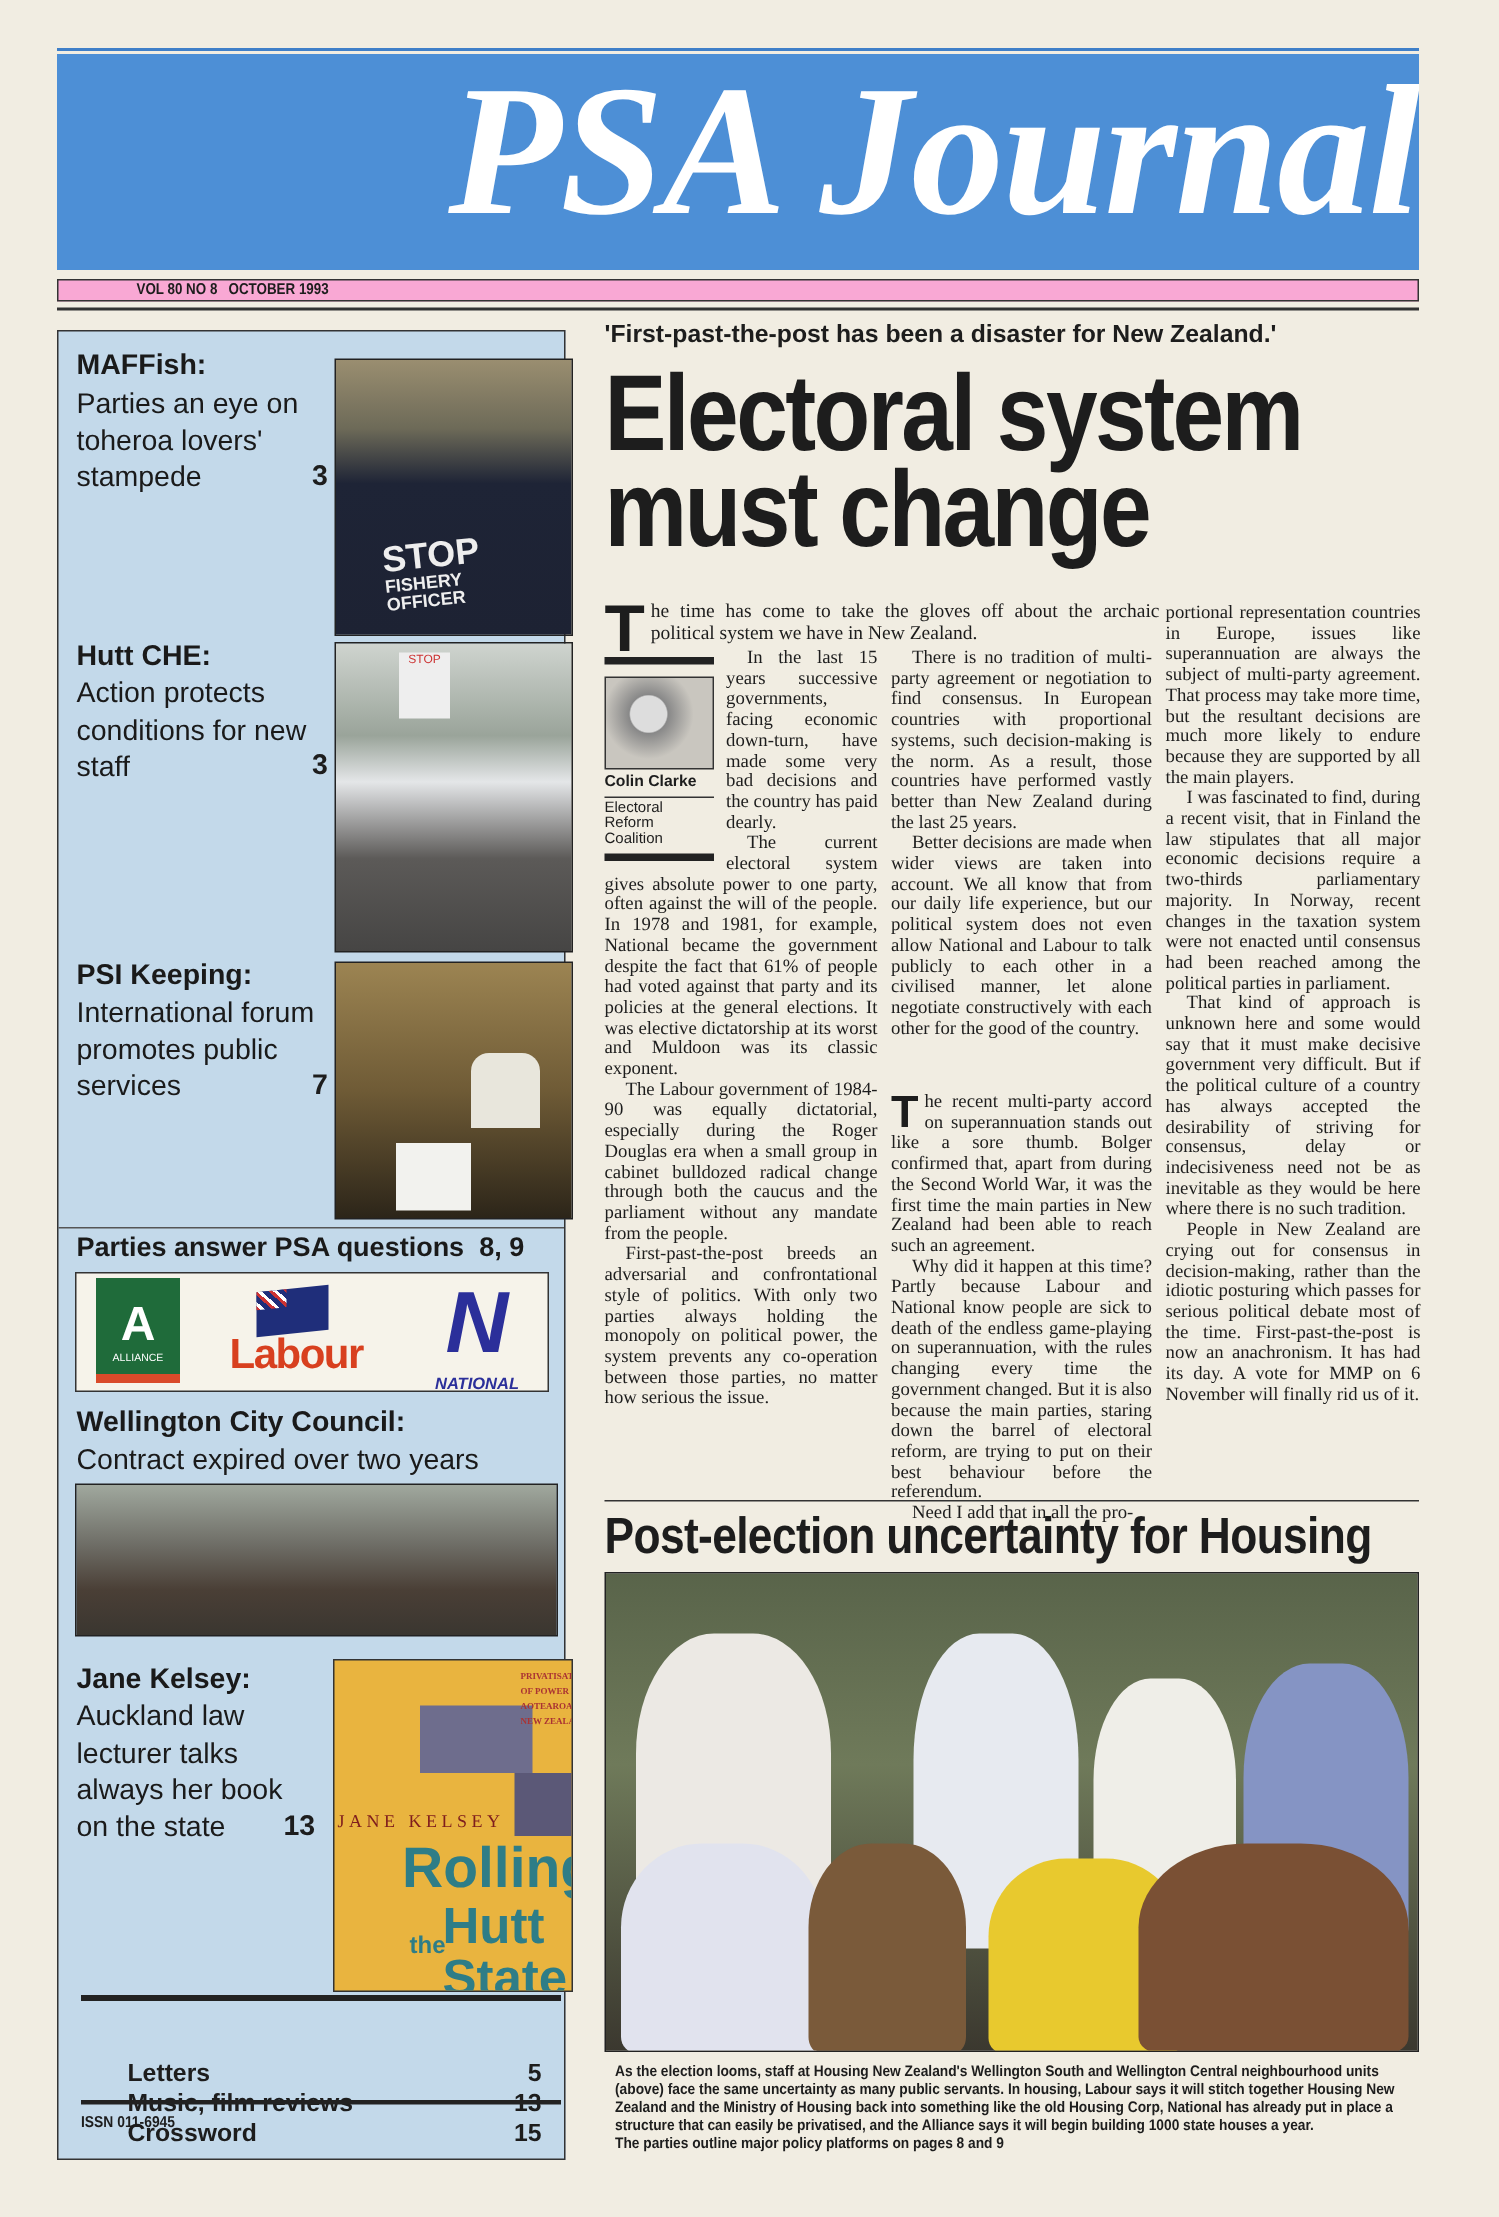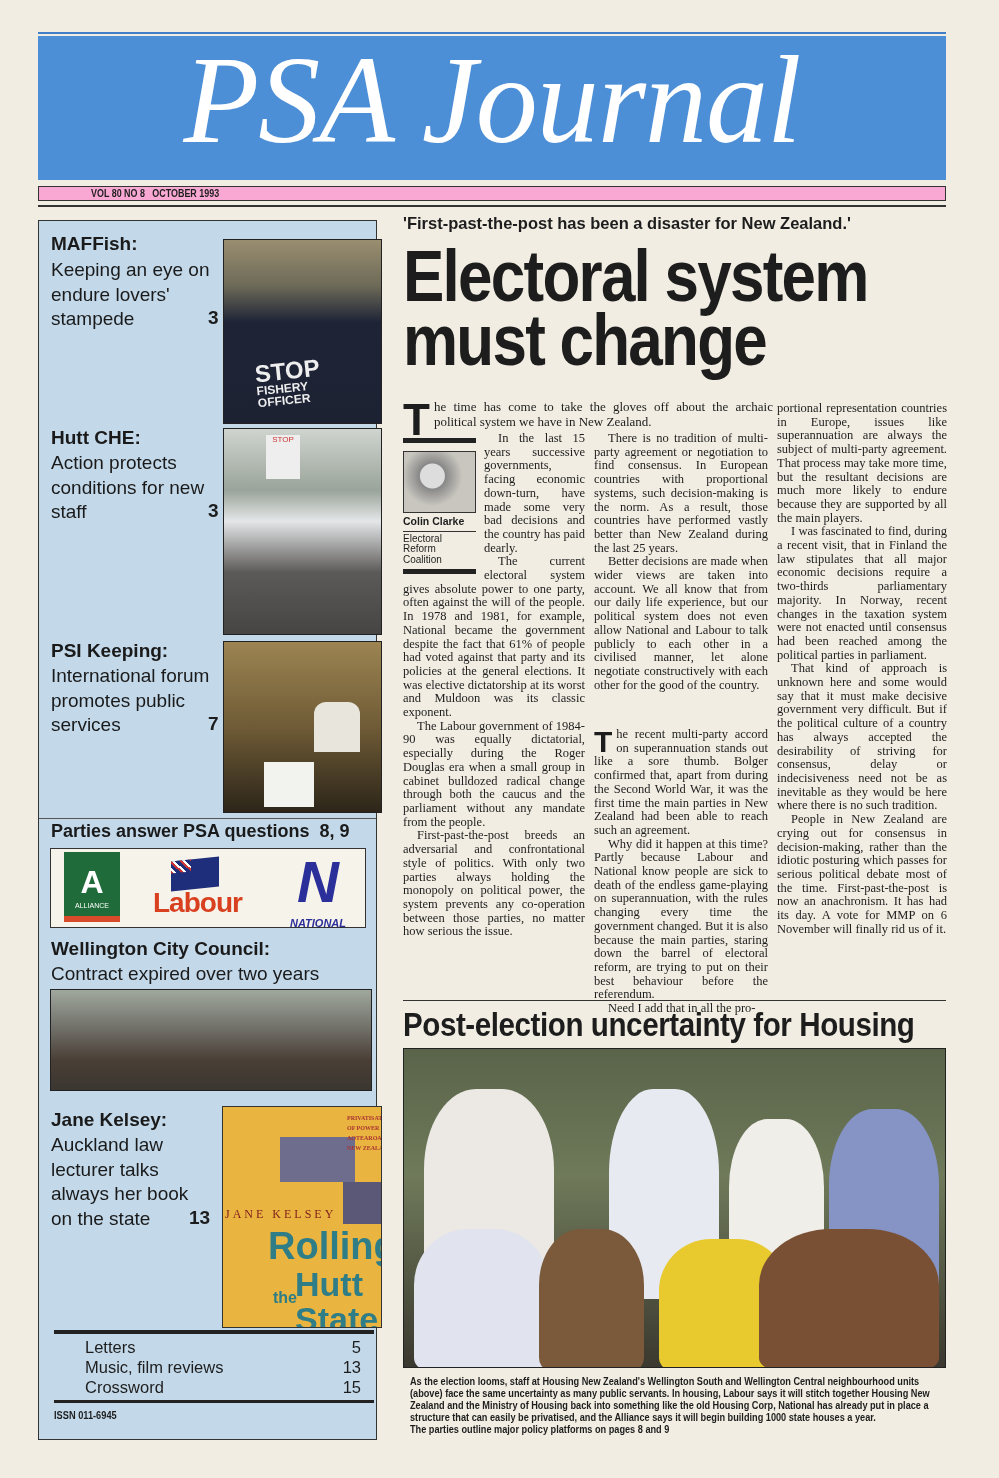--- a/index.html
+++ b/index.html
@@ -1,21 +1,21 @@
 <!DOCTYPE html>
 <html><head>
 <meta charset="utf-8">
 <style>
   html,body{margin:0;padding:0;}
   body{width:999px;height:1478px;background:#f1ede2;position:relative;overflow:hidden;font-family:"Liberation Serif",serif;color:#1d1d1d;}
   .abs{position:absolute;}
   
   .mast-line{left:38px;top:32px;width:908px;height:2px;background:#3f7fc8;}
   .masthead{left:38px;top:36px;width:908px;height:144px;background:#4d8fd6;overflow:hidden;}
-  .masthead .title{position:absolute;left:0;right:0;top:-6px;text-align:center;font-family:"Liberation Serif",serif;font-style:italic;font-weight:normal;font-size:124px;color:#fff;letter-spacing:-1px;}
+  .masthead .title{position:absolute;left:0;right:0;top:-6px;text-align:right;font-family:"Liberation Serif",serif;font-style:italic;font-weight:bold;font-size:124px;color:#fff;letter-spacing:-1px;}
   .volbar{left:38px;top:186px;width:908px;height:15px;background:#f9a8d4;border:1px solid #333;box-sizing:border-box;}
   .volbar span{position:absolute;left:52px;top:0;font-family:"Liberation Sans",sans-serif;font-weight:bold;font-size:10.5px;line-height:13px;transform:scaleX(0.85);transform-origin:left;}
   .rule2{left:38px;top:205px;width:908px;height:2px;background:#333;}
   
   .sidebar{left:38px;top:220px;width:339px;height:1220px;background:#c3d9ea;border:1px solid #333;box-sizing:border-box;font-family:"Liberation Sans",sans-serif;}
   .sb-head{position:absolute;font-weight:bold;font-size:19px;color:#1a1a1a;}
   .sb-text{position:absolute;font-size:19px;line-height:24.5px;color:#1a1a1a;}
   .sb-page{position:absolute;font-weight:bold;font-size:19px;}
   .photo{position:absolute;border:1px solid #222;box-sizing:border-box;overflow:hidden;}
   .p-maf{background:linear-gradient(180deg,#9a8e70 0%,#6d6a58 25%,#1e2436 45%,#1d2233 100%);}
@@ -39,21 +39,21 @@
   .book{position:absolute;background:#e9b43f;border:1px solid #333;box-sizing:border-box;overflow:hidden;font-family:"Liberation Serif",serif;}
   .book .pic1{position:absolute;left:57px;top:30px;width:75px;height:45px;background:#6e6d8d;}
   .book .pic2{position:absolute;left:120px;top:75px;width:60px;height:42px;background:#5b5877;}
   .book .sub{position:absolute;left:124px;top:6px;font-size:6px;line-height:10px;color:#a33;font-weight:bold;}
   .book .author{position:absolute;left:2px;top:100px;font-size:12px;letter-spacing:3px;color:#7f1d1d;}
   .book .t1{position:absolute;left:45px;top:118px;font-size:38px;font-weight:bold;color:#2e7d87;font-family:"Liberation Sans",sans-serif;}
   .book .t2{position:absolute;left:72px;top:158px;font-size:34px;font-weight:bold;color:#2e7d87;font-family:"Liberation Sans",sans-serif;}
   .book .the{position:absolute;left:50px;top:182px;font-size:16px;font-weight:bold;color:#2e7d87;font-family:"Liberation Sans",sans-serif;}
   .book .t3{position:absolute;left:72px;top:193px;font-size:34px;font-weight:bold;color:#2e7d87;font-family:"Liberation Sans",sans-serif;}
   .thickrule{position:absolute;height:4px;background:#222;}
-  .idx-row{position:absolute;left:46px;width:276px;font-weight:normal;font-size:16.5px;}
+  .idx-row{position:absolute;left:46px;width:276px;font-weight:bold;font-size:16.5px;margin-top:35px;}
   .idx-row .num{position:absolute;right:0;top:0;}
   .issn{position:absolute;left:15px;top:1182px;font-size:10.5px;font-weight:bold;transform:scaleX(0.88);transform-origin:left;}
   
   .kicker{left:403px;top:214px;font-family:"Liberation Sans",sans-serif;font-weight:bold;font-size:16.5px;white-space:nowrap;}
   .headline{left:403px;top:244px;font-family:"Liberation Sans",sans-serif;font-weight:bold;font-size:72px;line-height:64px;letter-spacing:-2px;transform:scaleX(0.86);transform-origin:left;white-space:nowrap;}
   .col{position:absolute;font-size:12.5px;line-height:13.7px;text-align:justify;}
   .col p{margin:0;text-indent:14px;}
   .col p.first{text-indent:0;}
   .dropcap{float:left;font-size:44px;line-height:36px;font-weight:bold;margin:2px 4px 0 0;font-family:"Liberation Sans",sans-serif;}
   .lede{left:403px;top:400px;width:370px;font-size:13px;line-height:14.5px;}
@@ -77,22 +77,22 @@
 </div>
 <div class="abs volbar">
   <span style="white-space:pre">VOL 80 NO 8   OCTOBER 1993</span>
 </div>
 <div class="abs rule2"></div>
 
 <div class="abs sidebar">
 
   <div class="sb-head" style="left:12px;top:12px">MAFFish:</div>
   <div class="sb-text" style="left:12px;top:37px;width:170px">
-    <div>Keeping an eye on</div>
-      <div>endure lovers'</div>
+    <div>Parties an eye on</div>
+      <div>toheroa lovers'</div>
       <div>stampede</div>
   </div>
   <div class="sb-page" style="left:169px;top:86px">3</div>
   <div class="photo p-maf" style="left:184px;top:18px;width:159px;height:185px">
     <div class="stop"><span>STOP</span><small>FISHERY</small><small>OFFICER</small></div>
   </div>
 
   <div class="sb-head" style="left:12px;top:206px">Hutt CHE:</div>
   <div class="sb-text" style="left:12px;top:230px;width:170px">
     <div>Action protects</div>

